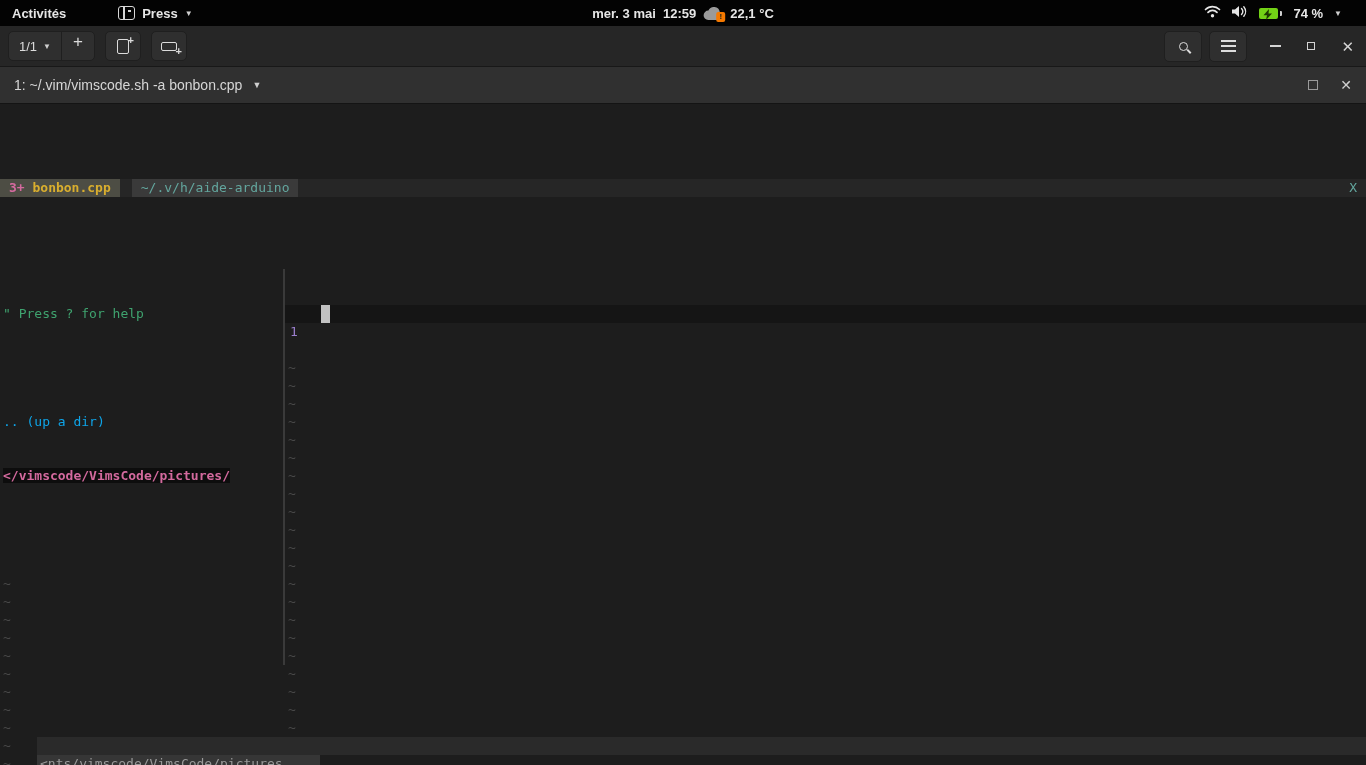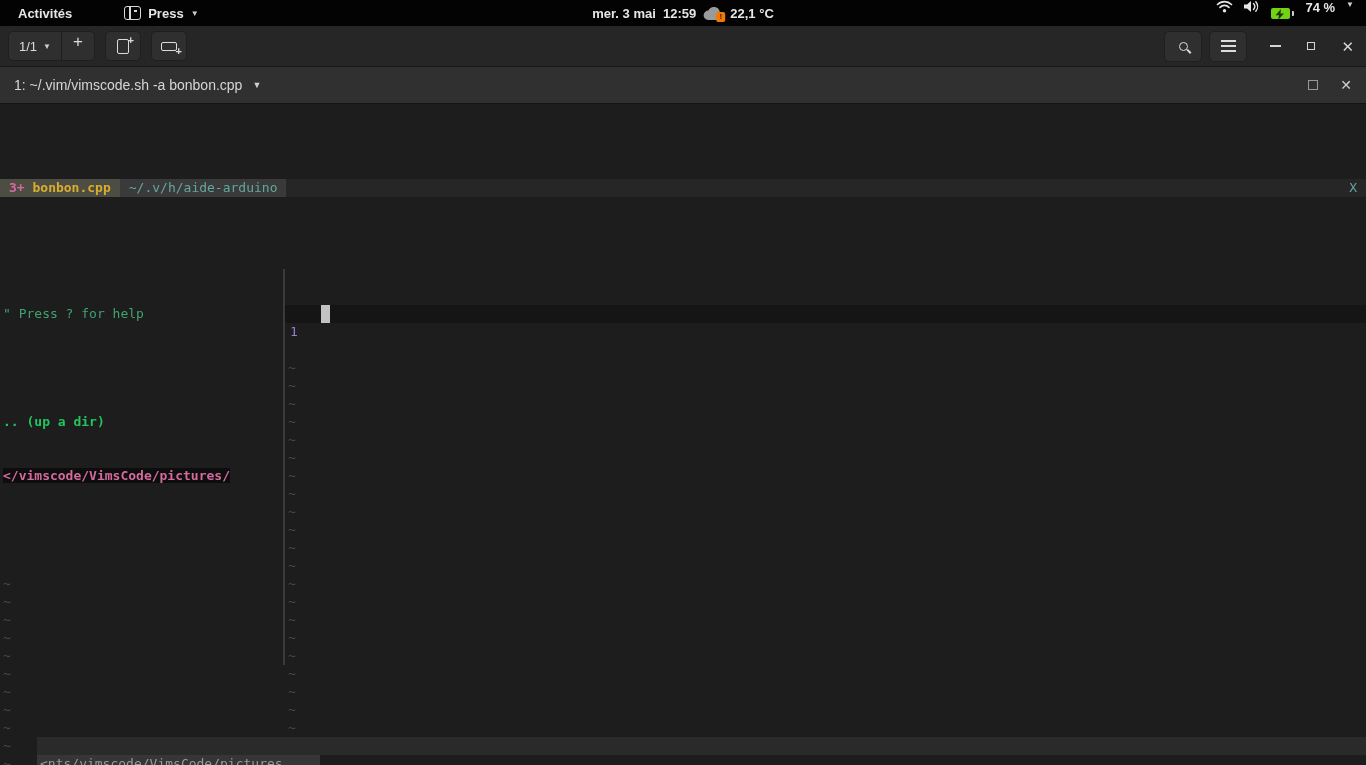--- a/index.html
+++ b/index.html
@@ -3,33 +3,33 @@
 <meta charset="utf-8">
 <style>
   * { margin:0; padding:0; box-sizing:border-box; }
   html,body { width:1366px; height:765px; overflow:hidden; background:#1d1d1d;
               font-family:"Liberation Sans", sans-serif; }
 
   
   .topbar { position:relative; height:26px; background:#030303; color:#e6e6e6;
             display:flex; align-items:center; font-size:13px; font-weight:700; }
   .topbar .left { display:flex; align-items:center; }
-  .activities { margin-left:14px; padding:0 4px; cursor:default; }
+  .activities { margin-left:8px; padding:0 4px; cursor:default; }
   .appmenu { display:flex; align-items:center; margin-left:48px; gap:7px; }
   .tilix-ico { width:17px; height:14px; border:1.6px solid #d8d8d8; border-radius:3px; position:relative; }
   .tilix-ico::before { content:""; position:absolute; left:4px; top:0; bottom:0; width:1.6px; background:#d8d8d8; }
   .tilix-ico::after { content:""; position:absolute; right:3px; top:3px; width:3px; height:2px; background:#d8d8d8; }
   .chev { font-size:8px; color:#cfcfcf; }
   .topcenter { position:absolute; left:50%; top:0; height:100%; transform:translateX(-50%);
                display:flex; align-items:center; gap:6px; }
   .weather { display:flex; align-items:center; gap:6px; }
   .cloud { position:relative; width:22px; height:15px; }
   .badge-warn { position:absolute; right:-1px; bottom:-1px; width:9px; height:10px; background:#f57900;
                 border-radius:2px; color:#221; font-size:8px; font-weight:700; text-align:center; line-height:10px; }
-  .topright { position:absolute; right:0; top:0; height:100%; display:flex; gap:11px; padding-right:12px; }
+  .topright { position:absolute; right:0; top:0; height:100%; display:flex; align-items:center; gap:11px; padding-right:24px; }
   .battery { display:flex; align-items:center; gap:2px; }
   .batt-body { width:19px; height:11px; background:#73d216; border-radius:2px; position:relative; }
   .batt-nub { width:2px; height:5px; background:#cfcfcf; border-radius:0 1px 1px 0; }
 
   
   .headerbar { position:relative; height:41px; background:#262626; border-bottom:1px solid #181818;
                display:flex; align-items:center; color:#e8e8e8; }
   .grpbtn { display:flex; align-items:flex-start; height:30px; margin-left:8px; background:#2f2f2f;
             border:1px solid #1f1f1f; border-radius:5px; overflow:hidden; }
   .grpbtn .seg { display:flex; align-items:center; gap:6px; padding:0 10px; height:100%; font-size:13px; color:#dcdcdc; }
@@ -66,29 +66,29 @@
   .pane-max { width:10px; height:10px; border:1.5px solid #9a9a9a; }
   .pane-close { font-size:14px; color:#d0d0d0; }
 
   
   .terminal { position:relative; height:661px; background:#1d1d1d; padding-top:3px;
               font-family:"DejaVu Sans Mono", monospace; font-size:13px; line-height:18px; white-space:pre; }
   .tabline { height:18px; background:#262626; display:flex; }
   .tab-a { background:#4d4d44; padding:0 9px; }
   .tab-a .flag { color:#d46a9e; font-weight:700; }
   .tab-a .name { color:#d9ae2e; font-weight:700; }
-  .tab-i { background:#3a3a3a; color:#63a69e; padding:0 9px; margin-left:0; }
+  .tab-i { background:#3a3a3a; color:#63a69e; padding:0 9px; margin-left:12px; }
   .tab-fill { flex:1; }
   .tab-x { color:#63a69e; padding-right:9px; }
 
   .vimarea { position:relative; height:396px; }
   .nerdtree { position:absolute; left:0; top:0; width:283px; height:100%; }
   .nrow { height:18px; padding-left:3px; }
   .nt-help { color:#3fa36f; }
-  .nt-updir { color:#22c55e; font-weight:700; }
+  .nt-updir { color:#0ea5e9; font-weight:400; }
   .nt-root { color:#d46a9e; font-weight:700; }
   .nt-root .hl { background:#0d0d0d; }
   .vsep { position:absolute; left:283px; top:0; width:2px; height:100%; background:#3a3a3a; }
   .editor { position:absolute; left:285px; right:0; top:0; height:100%; }
   .cursorline { position:relative; height:18px; background:#151515; }
   .lnum { position:absolute; left:5px; color:#9a7ecc; }
   .cursor { position:absolute; left:36px; top:0; width:9px; height:18px; background:#c2c2c2; }
   .trow { height:18px; color:#484848; padding-left:3px; }
 
   .statusline { position:relative; height:18px; background:#2a2a2a;margin-left:37px; }

